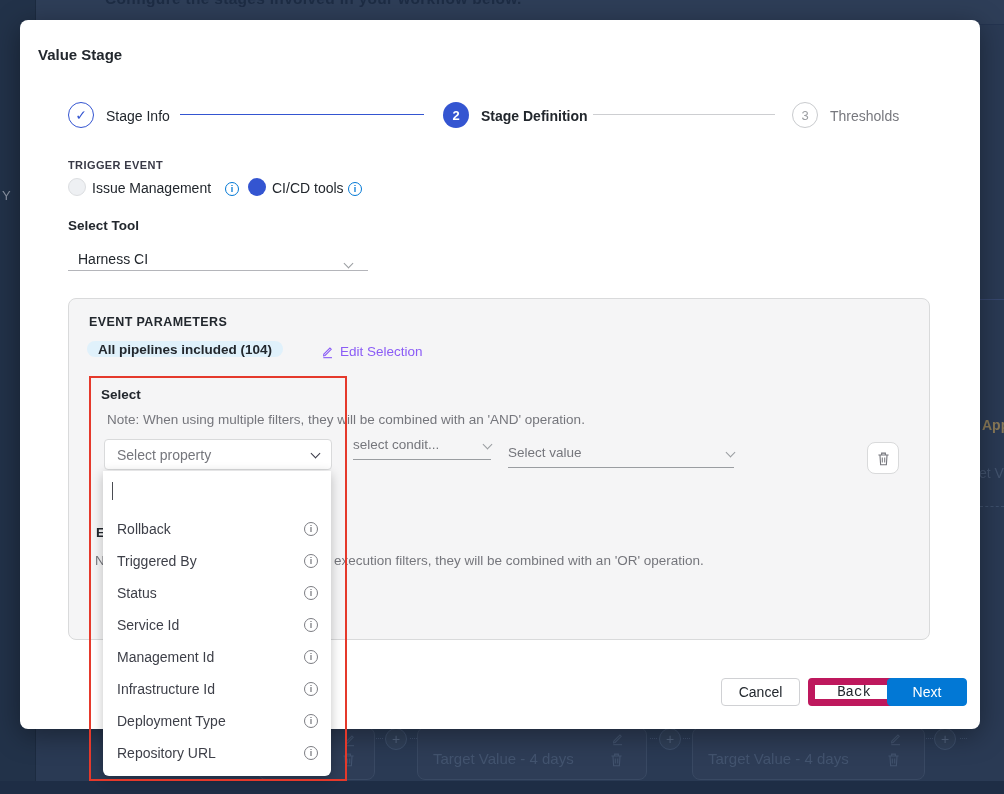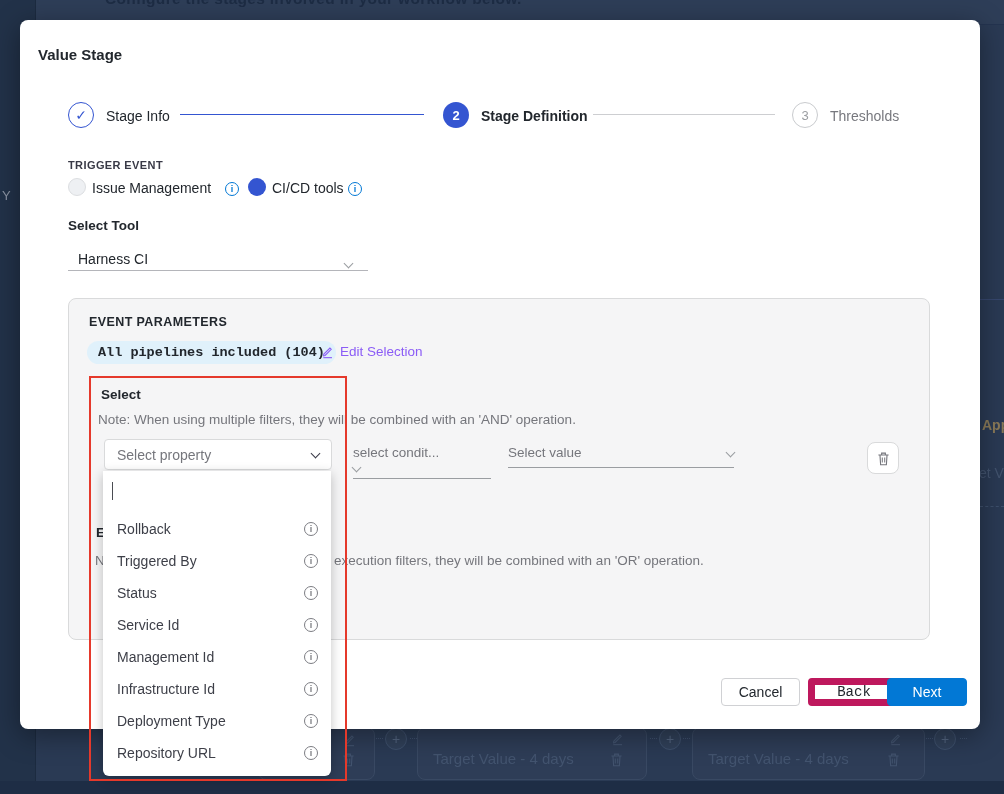--- a/index.html
+++ b/index.html
@@ -70,35 +70,35 @@
   .seltool-chev { position:absolute; left:325px; top:233px; color:#9a9da1; }
   .seltool-underline { position:absolute; left:48px; top:250px; width:300px; height:1px; background:#b4b5ba; }
 
   .chev { display:inline-block; width:7px; height:7px; border-right:1.5px solid currentColor;
           border-bottom:1.5px solid currentColor; transform:rotate(45deg); margin-top:-3px; }
 
   .panel { position:absolute; left:48px; top:278px; width:862px; height:342px; background:#f5f5f6;
            border:1px solid #d9dadb; border-radius:8px; }
   .ep-heading { position:absolute; left:20px; top:16px; font-size:12.5px; font-weight:bold;
                 color:#22272d; letter-spacing:.4px; }
-  .pill { position:absolute; left:18px; top:42px; height:23px; background:#e0f1fb; border-radius:12px;
-          display:flex; align-items:center; padding:0 11px; font-size:13.5px; font-weight:600; color:#22272d;font-family:Liberation Mono, monospace; }
+  .pill { position:absolute; left:18px; top:42px; height:16px; background:#e0f1fb; border-radius:12px;
+          display:flex; align-items:center; padding:0 11px; font-size:13.5px; font-weight:600; color:#22272d; }
   .edit-link { position:absolute; left:252px; top:45px; display:flex; gap:6px; align-items:center;
                color:#8b5cf6; font-size:13.5px; font-weight:400; }
   .filters-heading { position:absolute; left:32px; top:88px; font-size:13.5px; font-weight:bold; color:#22272d; }
-  .filters-note { position:absolute; left:29px; top:113px; font-size:13.5px; color:#75767c; white-space:nowrap; }
+  .filters-note { position:absolute; left:38px; top:113px; font-size:13.5px; color:#75767c; white-space:nowrap; }
 
   .prop-select { position:absolute; left:35px; top:140px; width:228px; height:31px; background:#fff;
                  border:1px solid #d9dadb; border-radius:4px; display:flex; align-items:center;
                  justify-content:space-between; padding:0 12px; color:#75767c; font-size:14px; }
   .prop-select .chev { color:#383946; }
   .u-select { position:absolute; display:flex; align-items:flex-start; justify-content:space-between;
               border-bottom:1px solid #9a9da1; color:#75767c; font-size:13.5px; padding-bottom:7px; }
   .u-select .chev { color:#9a9da1; margin-top:4px; }
-  .cond-select { left:284px; top:146px; width:138px;flex-direction:column; }
+  .cond-select { left:284px; top:138px; width:138px; }
   .value-select { left:439px; top:146px; width:226px; }
   .trash-btn { position:absolute; left:798px; top:143px; width:32px; height:32px; background:#fff;
                border:1px solid #d9dadb; border-radius:8px; display:flex; align-items:center;
                justify-content:center; color:#75767c; }
 
   .exec-frag-e { position:absolute; left:27px; top:226px; font-size:13.5px; font-weight:bold; color:#22272d; }
   .exec-frag-n { position:absolute; left:26px; top:254px; font-size:13.5px; color:#75767c; }
   .exec-frag-text { position:absolute; left:265px; top:254px; font-size:13.5px; color:#75767c; white-space:nowrap; }
 
   .btn { position:absolute; top:658px; height:28px; border-radius:4px; font-size:14px; display:flex;

